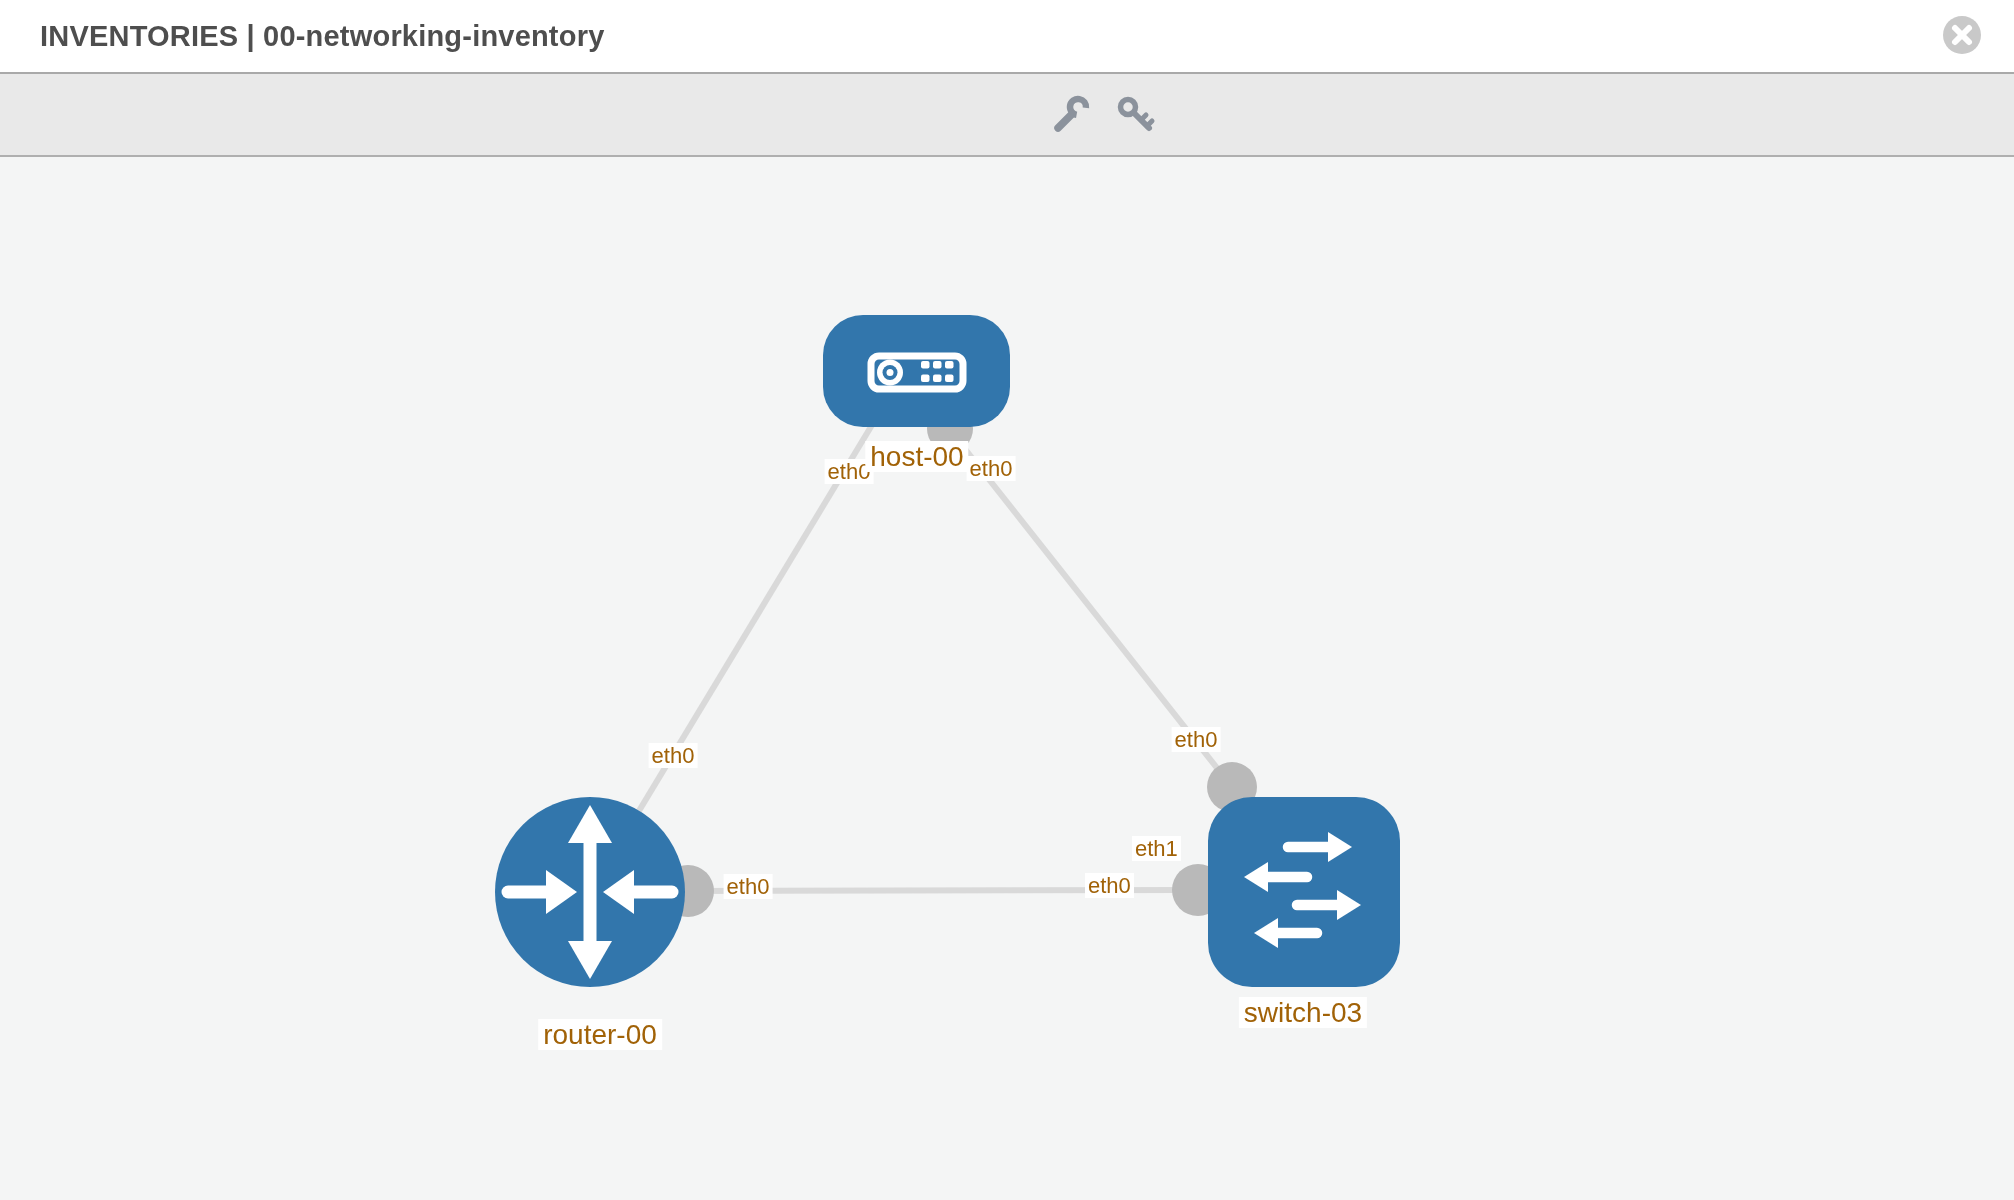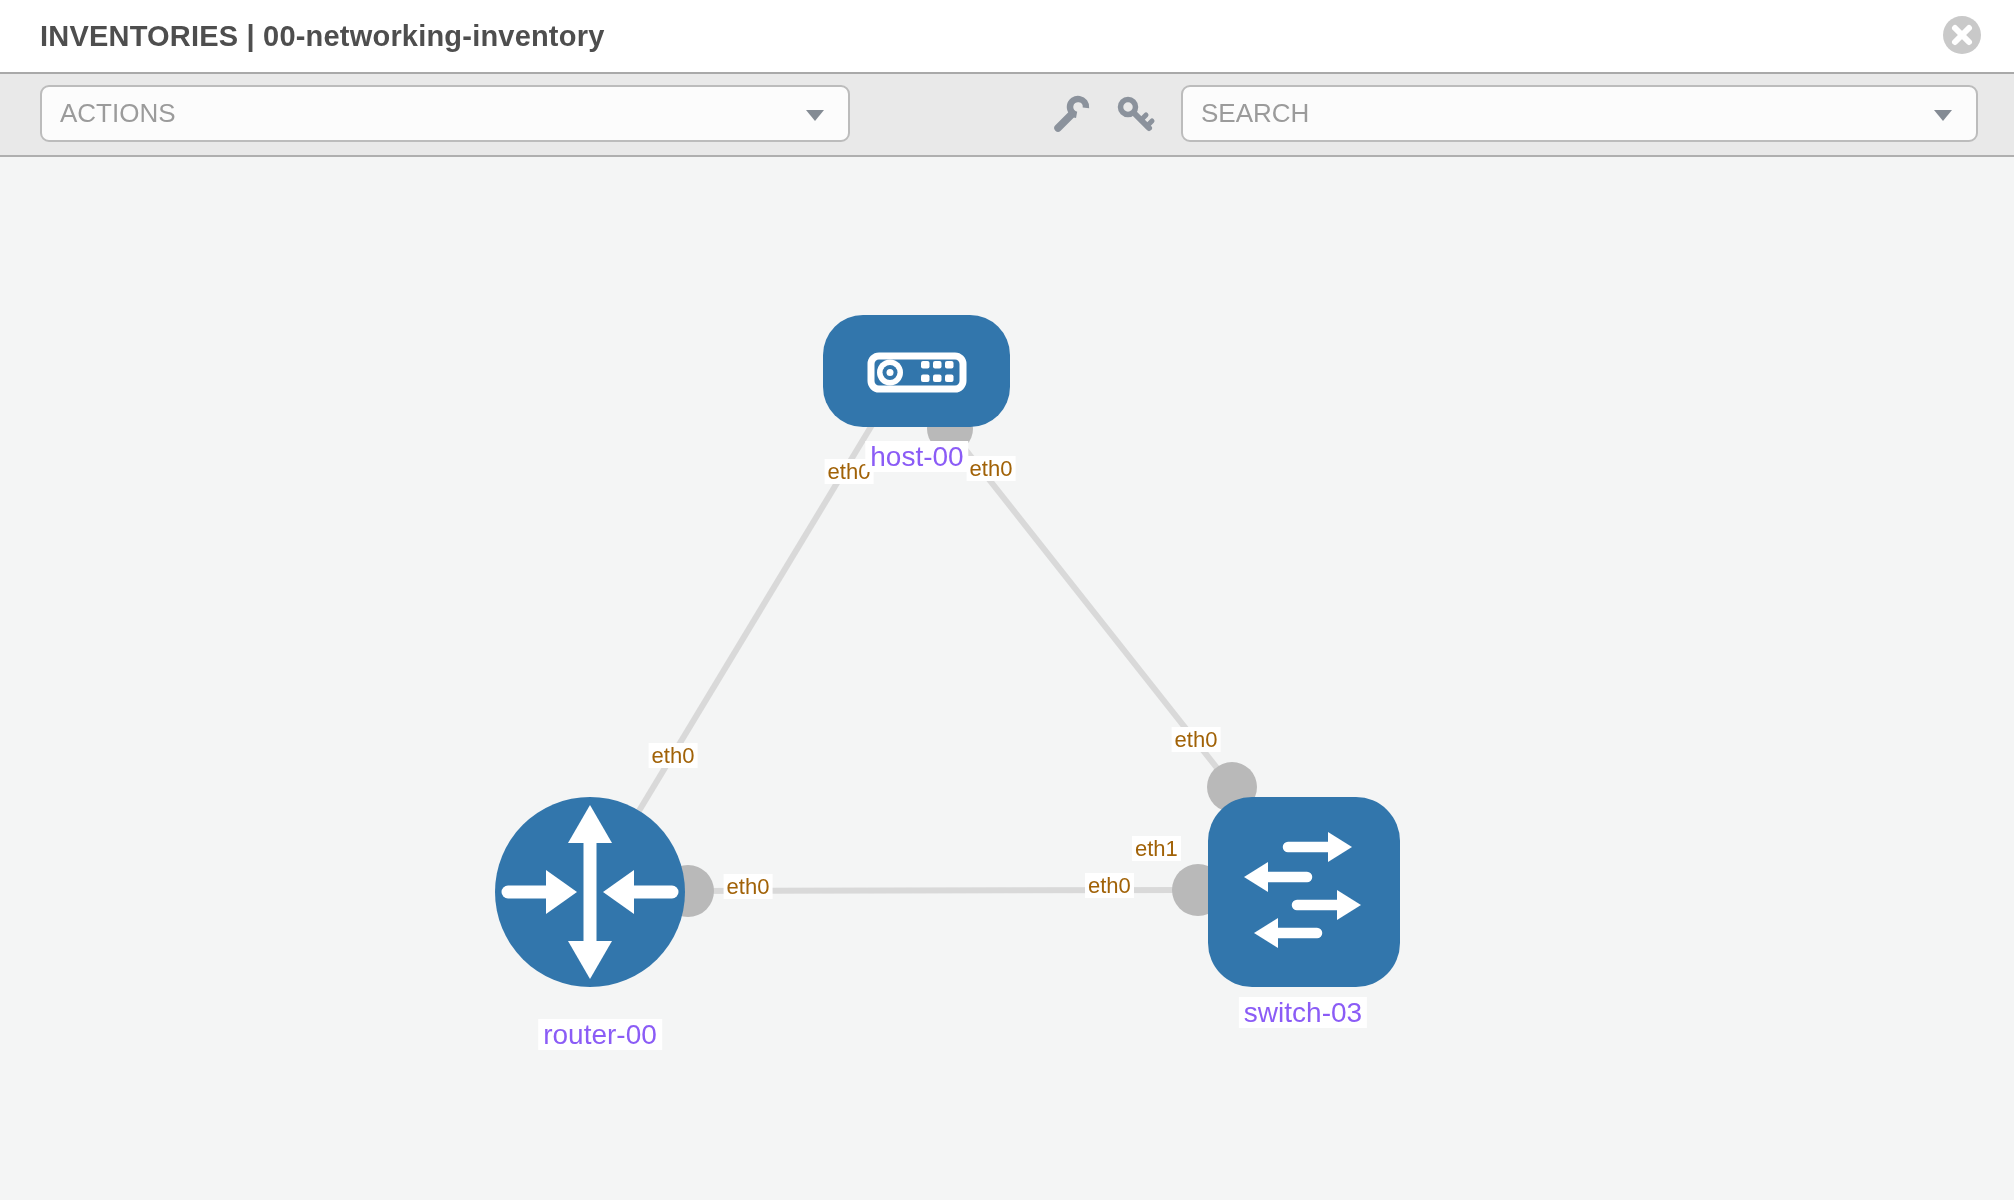--- a/index.html
+++ b/index.html
@@ -23,21 +23,21 @@
   .search-select { left:1181px; width:797px; }
   .tool-icon { position:absolute; top:94px; width:42px; height:44px; cursor:pointer; }
   .wrench { left:1050px; }
   .key { left:1114px; }
 
   
   .canvas { position:absolute; top:157px; left:0; width:2014px; height:1043px; background:#f4f5f5; }
   .topology-svg { position:absolute; left:0; top:0; }
 
   
-  .node-label { position:absolute; transform:translateX(-50%); background:#ffffff; color:#8b5cf6; font-size:28px; line-height:31px; padding:0 5px; white-space:nowrap; }
+  .node-label { position:absolute; transform:translateX(-50%); background:#ffffff; color:#a16207; font-size:28px; line-height:31px; padding:0 5px; white-space:nowrap; }
   .iface-label { position:absolute; transform:translateX(-50%); background:#ffffff; color:#a16207; font-size:22px; line-height:25px; padding:0 3px; white-space:nowrap; }
   .iface-label.no-center { transform:none; }
 
   
   .zoom-panel { position:absolute; left:1640px; top:928px; width:374px; height:115px; background:#ffffff; border-top:2px solid #b3b3b3; border-left:2px solid #b3b3b3; }
   .zoom-level { position:absolute; left:0; top:6px; width:374px; text-align:center; font-size:25px; color:#2d2d2d; }
   .zoom-minus { position:absolute; left:6px; top:36px; width:34px; height:40px; font-size:40px; font-weight:700; color:#9aa0a6; text-align:center; line-height:40px; cursor:pointer; }
   .zoom-plus  { position:absolute; left:328px; top:36px; width:34px; height:40px; font-size:40px; font-weight:700; color:#9aa0a6; text-align:center; line-height:40px; cursor:pointer; }
   .zoom-track { position:absolute; left:52px; top:48px; width:266px; height:29px; background:#ffffff; border:2px solid #b5b5b5; border-radius:15px; cursor:pointer; }
   .zoom-thumb { position:absolute; left:206px; top:42px; width:35px; height:35px; border-radius:50%; background:#3276ac; cursor:grab; }
@@ -53,41 +53,33 @@
     <div class="close-btn">
       <svg viewBox="0 0 38 38">
         <line x1="12" y1="12" x2="26" y2="26" stroke="#ffffff" stroke-width="6" stroke-linecap="round"></line>
         <line x1="26" y1="12" x2="12" y2="26" stroke="#ffffff" stroke-width="6" stroke-linecap="round"></line>
       </svg>
     </div>
   </div>
 
   <div class="toolbar"></div>
 
-  <div class="select-box actions-select" style="top:85px">
-    <span class="select-label">ACTIONS</span>
-    <span class="caret"></span>
-  </div>
 
   <svg class="tool-icon wrench" viewBox="0 0 42 44">
     <circle cx="28" cy="13" r="8" fill="none" stroke="#8b929c" stroke-width="6.5" stroke-dasharray="37 13" transform="rotate(100 28 13)"></circle>
     <line x1="8" y1="34" x2="22" y2="20" stroke="#8b929c" stroke-width="7.5" stroke-linecap="round"></line>
   </svg>
 
   <svg class="tool-icon key" viewBox="0 0 42 44">
     <circle cx="14" cy="13" r="7.5" fill="none" stroke="#8b929c" stroke-width="5.5"></circle>
     <line x1="20" y1="19" x2="35" y2="34" stroke="#8b929c" stroke-width="6" stroke-linecap="round"></line>
     <line x1="27" y1="26" x2="32" y2="21" stroke="#8b929c" stroke-width="5" stroke-linecap="round"></line>
     <line x1="33" y1="32" x2="38" y2="27" stroke="#8b929c" stroke-width="5" stroke-linecap="round"></line>
   </svg>
 
-  <div class="select-box search-select" style="top:85px">
-    <span class="select-label">SEARCH</span>
-    <span class="caret"></span>
-  </div>
 
   <div class="canvas">
 
     <svg class="topology-svg" width="2014" height="1043" viewBox="0 0 2014 1043">
 
       <g stroke="#d9d9d9" stroke-width="6">
         <line x1="872" y1="268" x2="590" y2="735"></line>
         <line x1="950" y1="273" x2="1232" y2="630"></line>
         <line x1="688" y1="734" x2="1198" y2="733"></line>
       </g>

